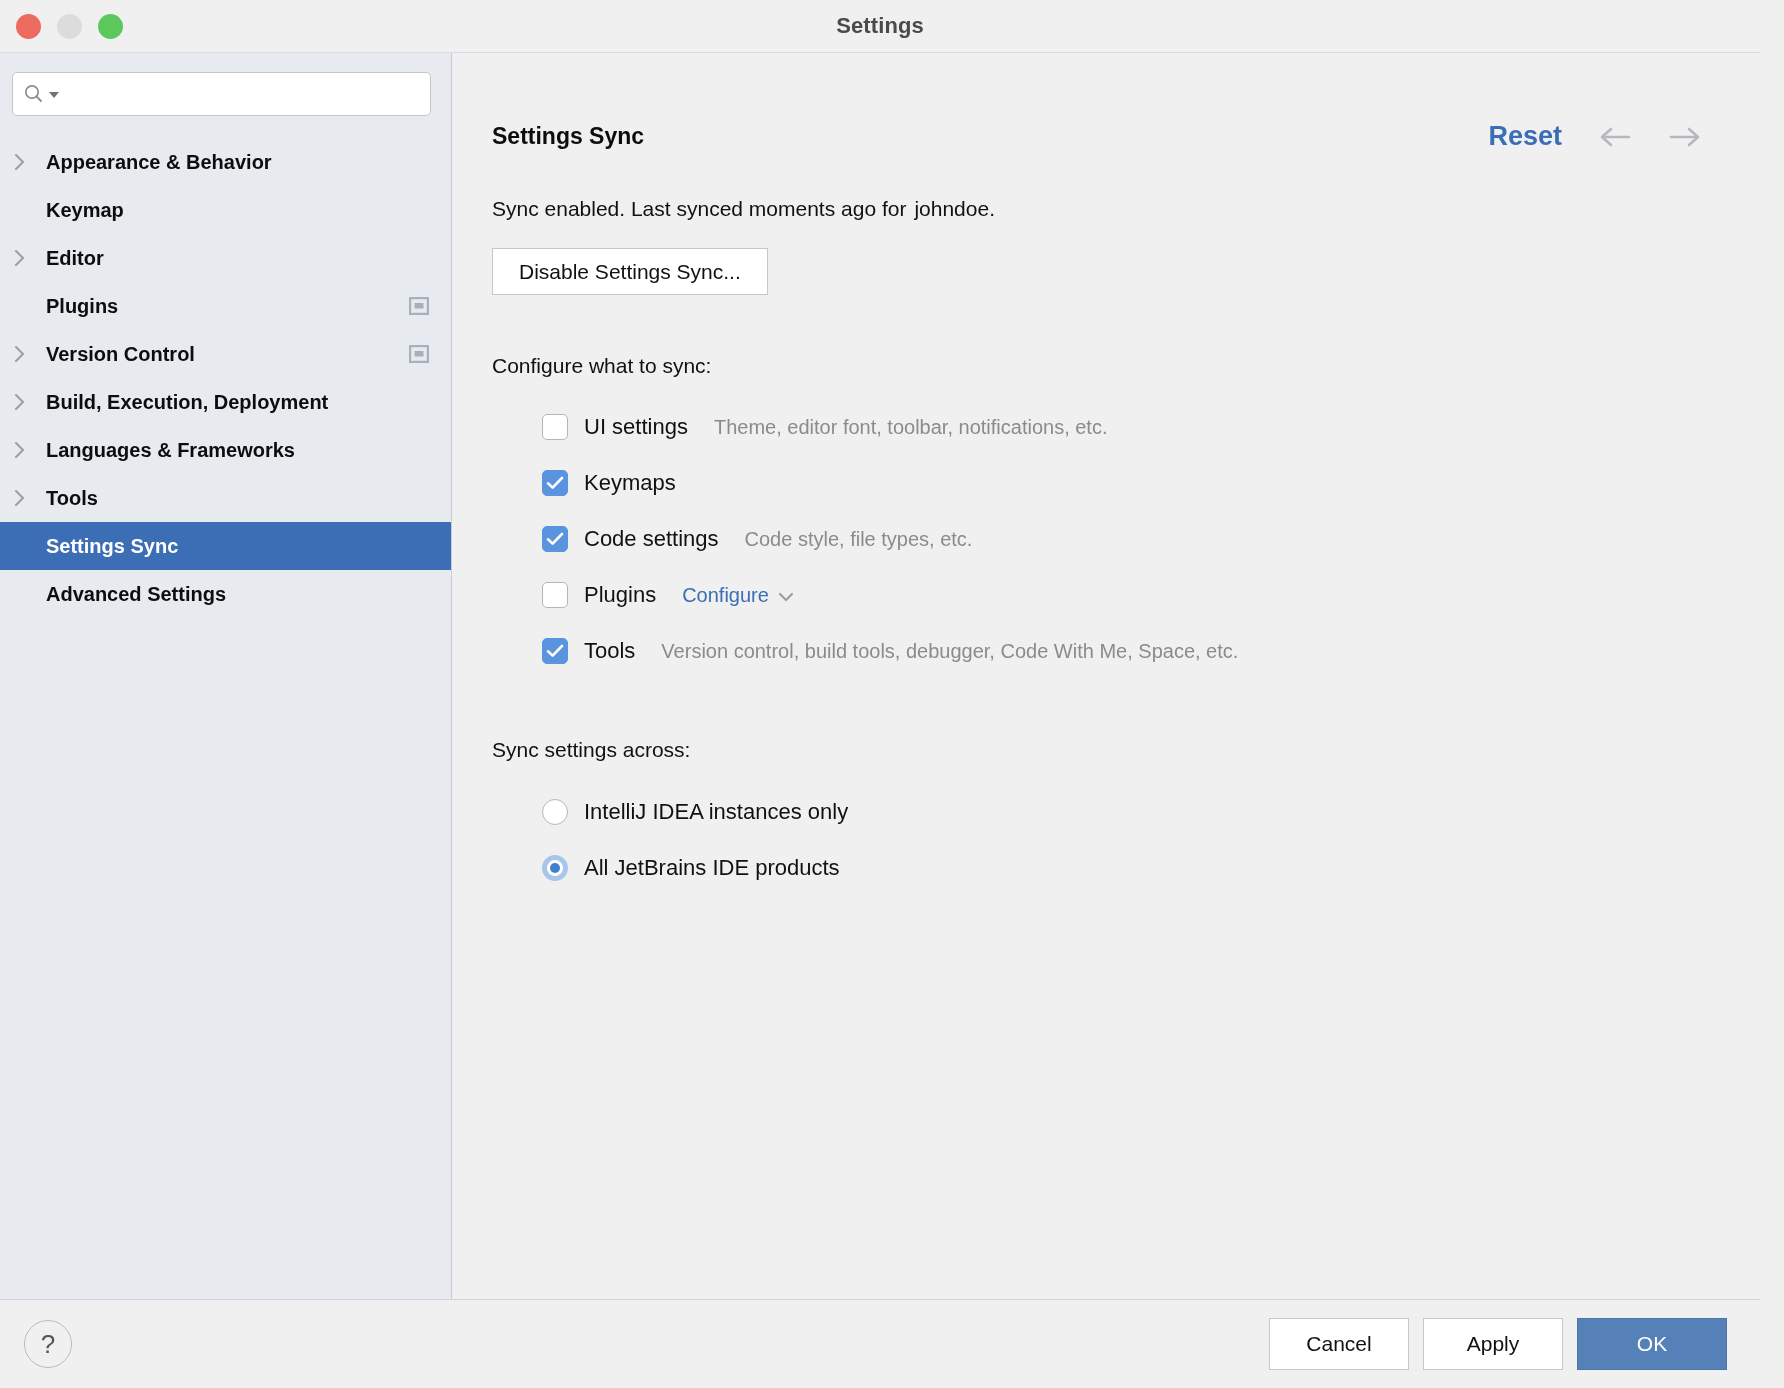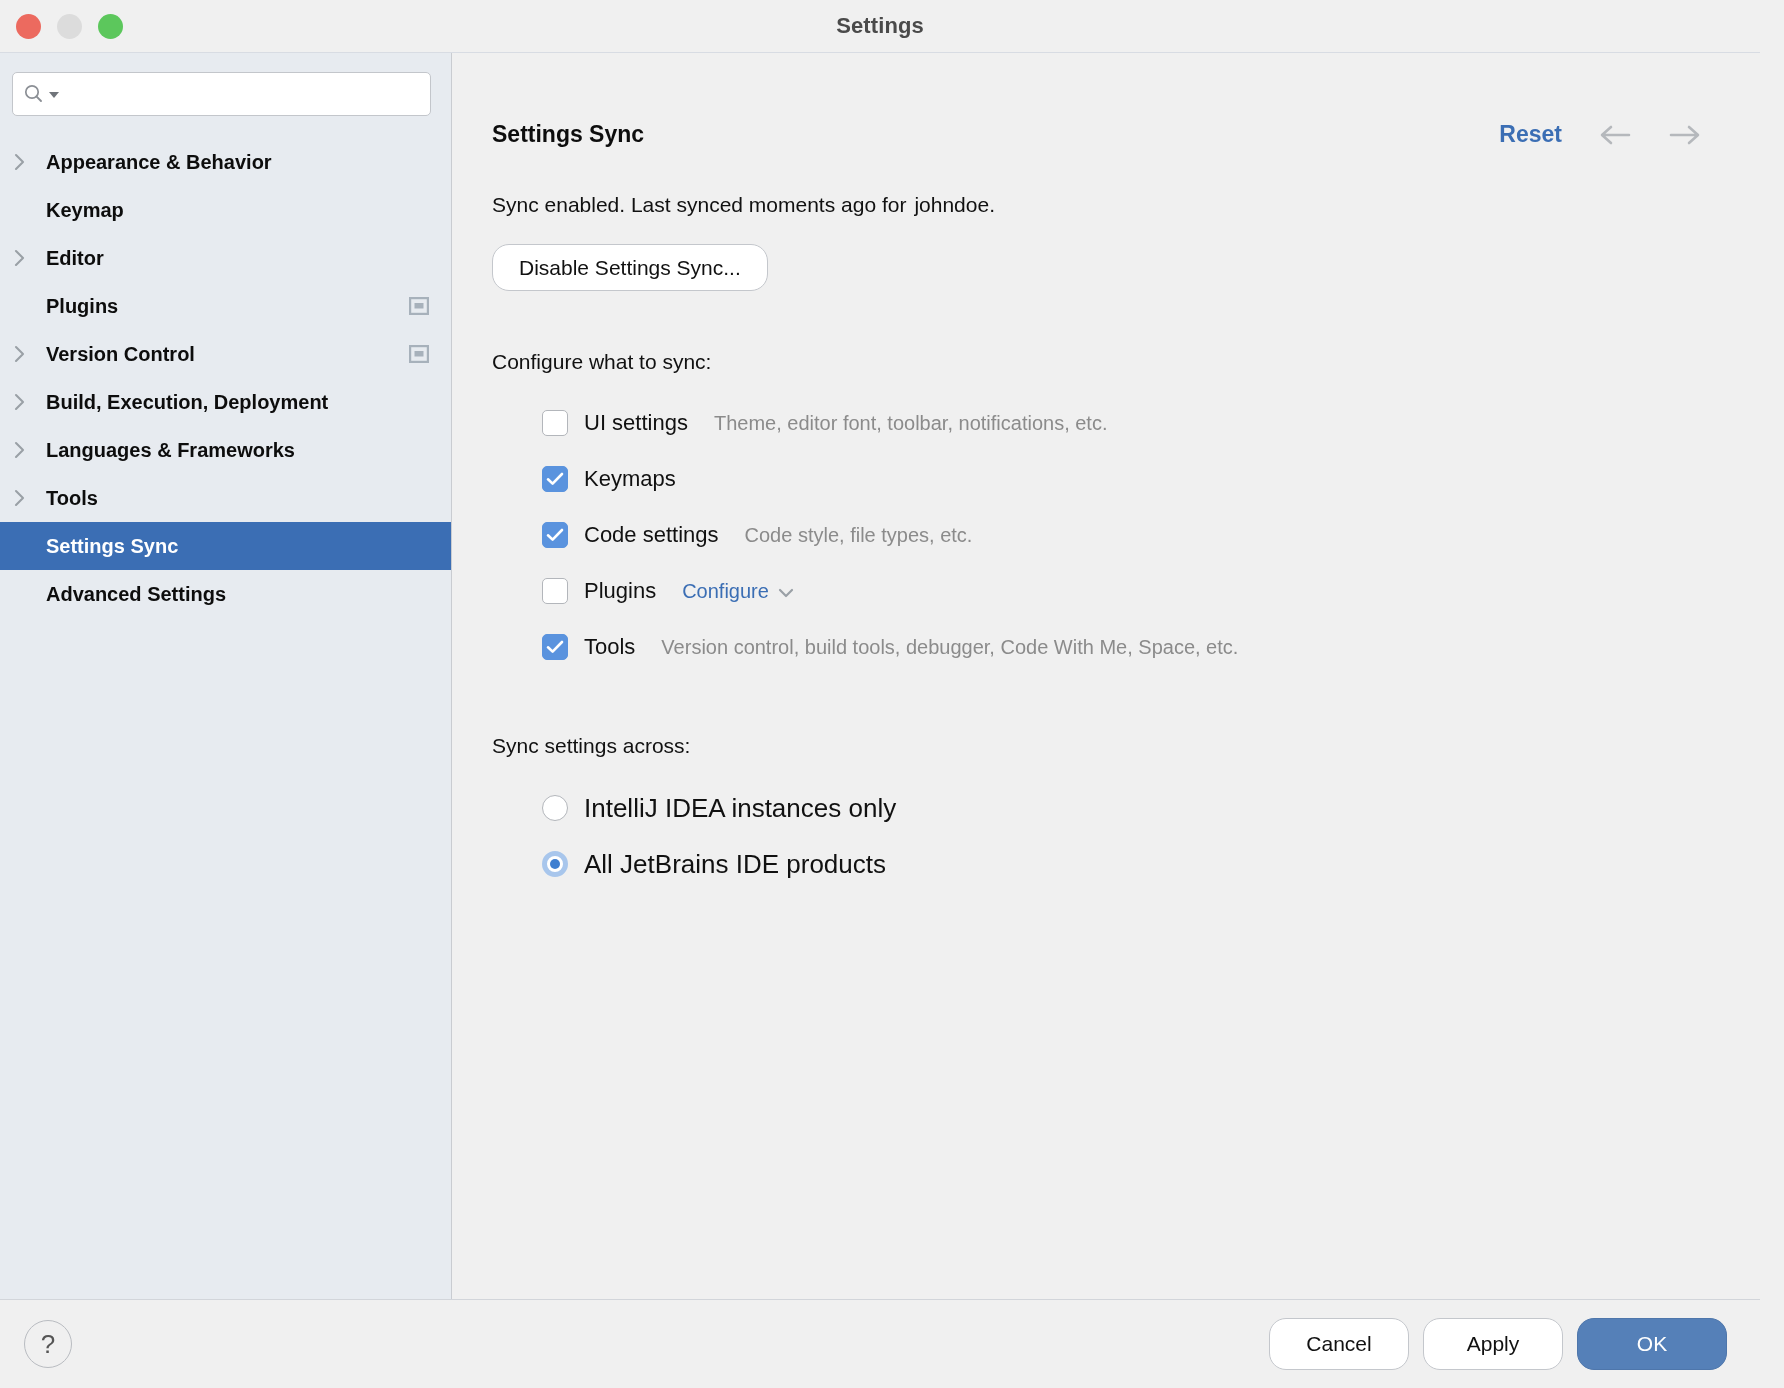--- a/index.html
+++ b/index.html
@@ -65,29 +65,29 @@
   .badge-icon { margin-left: auto; display: flex; align-items: center; }
 
   
   .content {
     flex: 1 1 auto; background: #f0f0f0; position: relative;
     padding: 68px 40px 0 40px; min-width: 0;
   }
   .content-head { display: flex; align-items: center; }
   .page-title { font-size: 23px; font-weight: bold; color: #0d0d0d; }
   .head-right { margin-left: auto; display: flex; align-items: center; gap: 36px; padding-right: 18px; }
-  .reset-link { font-size: 23px; font-weight: bold; color: #3b6eb4; cursor: pointer; }
+  .reset-link { font-size: 27px; font-weight: bold; color: #3b6eb4; cursor: pointer; }
   .nav-arrow { width: 34px; height: 24px; display: flex; align-items: center; justify-content: center; }
 
   .status-line { margin-top: 45px; font-size: 21px; color: #111; }
   .status-line .user { margin-left: 8px; }
 
   .btn {
     font-family: "Liberation Sans", sans-serif;
-    background: #ffffff; border: 1px solid #c4c7cc; border-radius: 17px;
+    background: #ffffff; border: 1px solid #c4c7cc; border-radius: 0;
     font-size: 21px; color: #111; cursor: pointer;
   }
   .disable-btn { margin-top: 27px; height: 47px; padding: 0 26px; }
 
   .section-label { margin-top: 59px; font-size: 21px; color: #111; }
 
   .check-list { margin-top: 21px; padding-left: 50px; }
   .check-row { display: flex; align-items: center; height: 56px; }
   .cbox {
     width: 26px; height: 26px; flex: 0 0 26px; border-radius: 5px;
@@ -102,21 +102,21 @@
 
   .radio-list { margin-top: 22px; padding-left: 50px; }
   .radio-row { display: flex; align-items: center; height: 56px; }
   .rbox {
     width: 26px; height: 26px; flex: 0 0 26px; border-radius: 50%;
     background: #ffffff; border: 1px solid #b3b6bb;
     display: flex; align-items: center; justify-content: center;
   }
   .rbox.selected { background: #ffffff; border: 5px solid #a8c6ec; }
   .rbox.selected .dot { width: 10px; height: 10px; border-radius: 50%; background: #3f7fd0; }
-  .radio-label { margin-left: 16px; font-size: 26px; color: #111; }
+  .radio-label { margin-left: 16px; font-size: 22px; color: #111; }
 
   
   .footer {
     flex: 0 0 89px; height: 89px; background: #f0f0f0;
     border-top: 1px solid #d2d5da;
     display: flex; align-items: center; padding: 0 33px 0 24px;
   }
   .help-btn {
     width: 48px; height: 48px; border-radius: 50%;
     border: 1px solid #b9bcc1; background: #f0f0f0;

